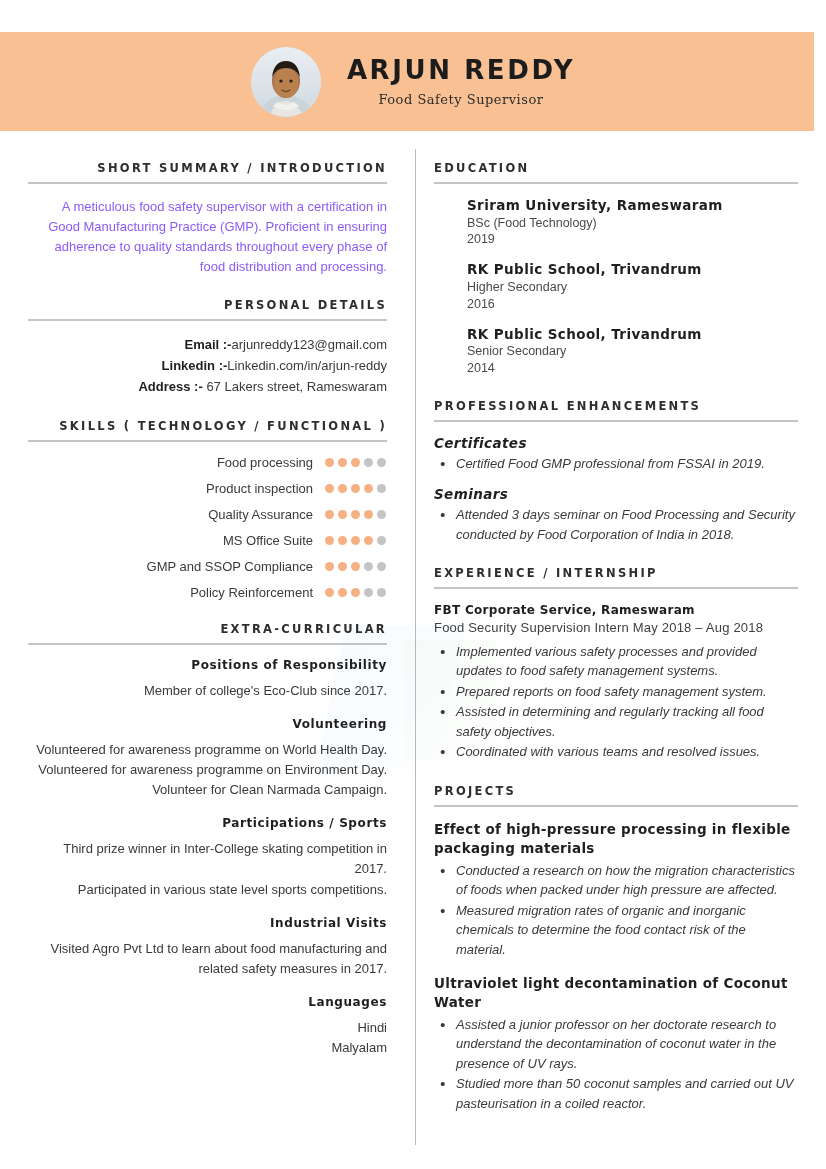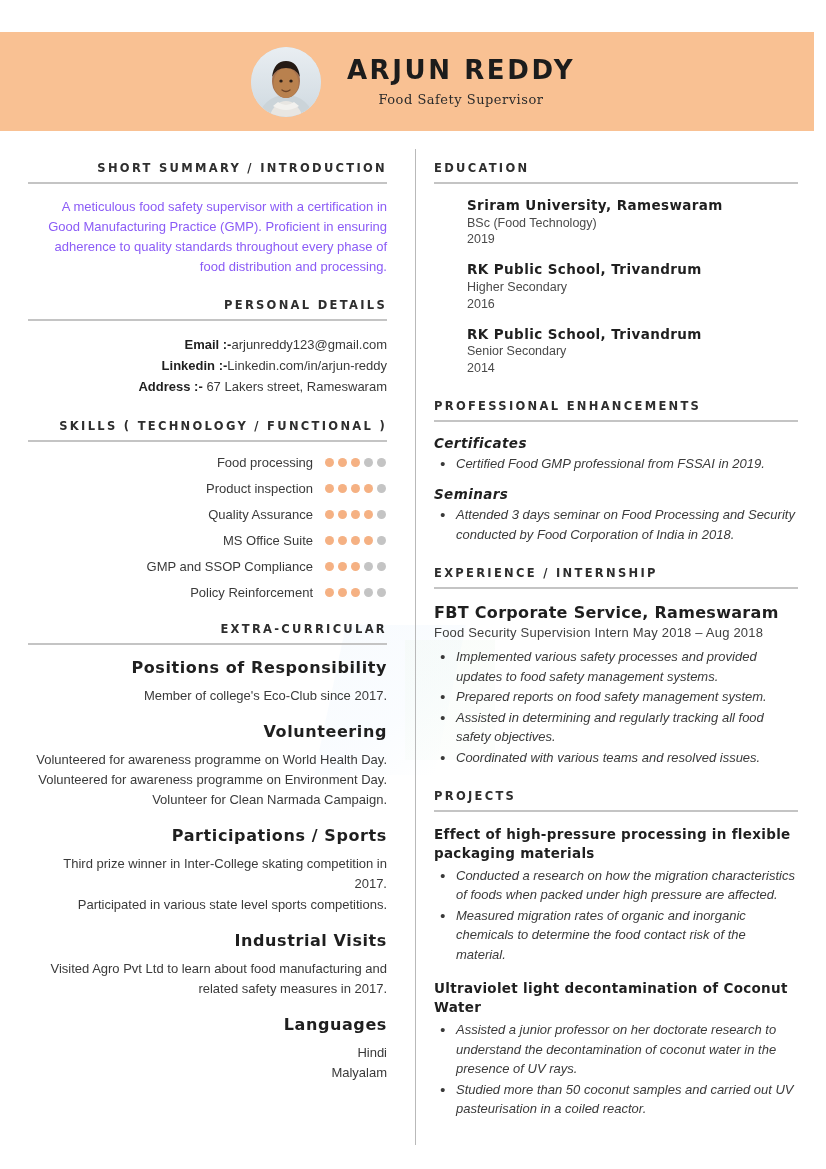--- a/index.html
+++ b/index.html
@@ -138,21 +138,21 @@
     color: #3a3a3a;
     text-align: right;
   }
   .dots { display: flex; gap: 4px; flex: none; width: 62px; }
   .dot { width: 9px; height: 9px; border-radius: 50%; background: #c4c4c4; }
   .dot.on { background: #f5b183; }
 
   
   .sub-head {
     font-family: "DejaVu Sans", sans-serif;
-    font-size: 16px;
+    font-size: 12px;
     font-weight: bold;
     letter-spacing: 0.6px;
     color: #1f1f1f;
     margin-top: 16px;
     margin-bottom: 9px;
   }
   .sub-head:first-child { margin-top: 2px; }
   .ec-lines { font-size: 13px; line-height: 1.55; color: #3a3a3a; }
 
   
@@ -194,21 +194,21 @@
     content: "•";
     position: absolute;
     left: 2px;
     top: -1px;
     font-size: 15px;
     color: #3a3a3a;
   }
 
   .exp-company {
     font-family: "DejaVu Sans", sans-serif;
-    font-size: 16px;
+    font-size: 12px;
     font-weight: bold;
     letter-spacing: 0.3px;
     color: #1f1f1f;
     line-height: 1.35;
   }
   .exp-role {
     font-size: 13px;
     color: #3f3f3f;
     line-height: 1.4;
     letter-spacing: 0.2px;

